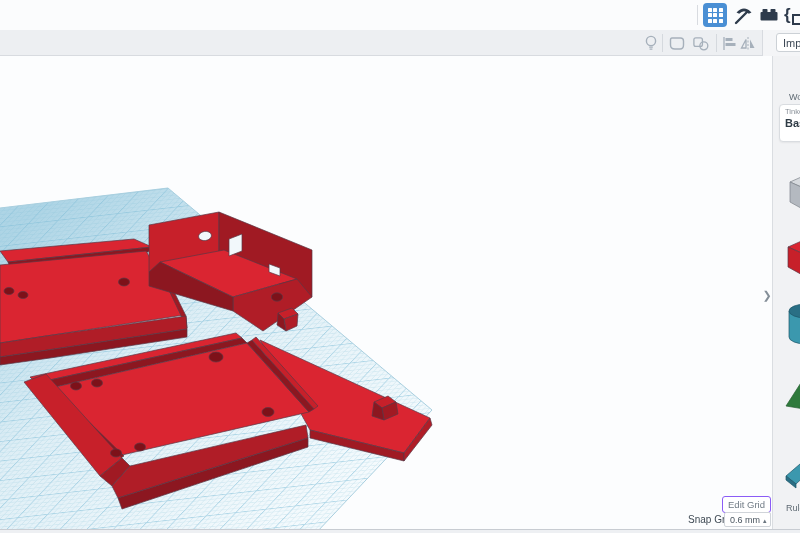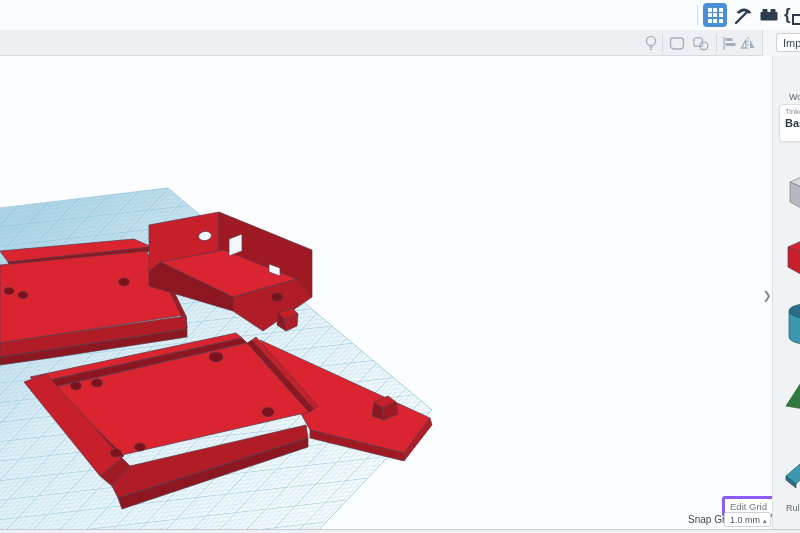--- a/index.html
+++ b/index.html
@@ -18,21 +18,21 @@
   
   .actionbar{left:0;top:30px;width:800px;height:26px;background:var(--bar_bg,#edeff2);
              border-bottom:1px solid var(--border,#d8dbe0);box-sizing:border-box;}
   .actionbar .vsep{top:4px;width:1px;height:18px;background:#d5d9de;}
   .tool{top:4px;width:18px;height:18px;display:flex;align-items:center;justify-content:center;}
   .panelseg{left:762px;top:0;width:38px;height:26px;background:#f4f5f7;border-left:1px solid var(--border,#d8dbe0);}
   .importbtn{left:776px;top:33px;width:60px;height:19px;background:#fff;border:1px solid #ccd1d6;border-radius:3px;
              font-size:11px;color:var(--text_dark,#3b4754);line-height:19px;padding-left:6px;box-sizing:border-box;}
   
   .canvas{left:0;top:56px;width:800px;height:473px;background:var(--canvas_bg,#fcfdfe);}
-  .editgrid{left:722px;top:496px;width:47px;height:15px;background:#fff;border:3px solid #8b5cf6;border-radius:3px;
+  .editgrid{left:722px;top:496px;width:47px;height:15px;background:#fff;border:1px solid #8b5cf6;border-radius:3px;
             font-size:9.5px;color:#707b85;text-align:center;line-height:15px;}
   .snaplabel{left:688px;top:514px;font-size:10px;color:#3f4a54;}
   .snapdd{left:724px;top:512px;width:47px;height:15px;background:#fff;border:1px solid #d0d4d9;border-radius:2px;
           font-size:9px;color:#4a555f;line-height:15px;padding-left:5px;box-sizing:border-box;}
   .snapdd .arrow{font-size:7px;color:#6b7680;margin-left:3px;}
   .chevtab{left:760px;top:283px;width:14px;height:24px;color:#848e98;font-size:11px;line-height:24px;text-align:center;}
   .bottomstrip{left:0;top:529px;width:800px;height:4px;background:#eef0f3;border-top:1px solid #c8ccd2;box-sizing:border-box;}
   
   .panel{left:772px;top:56px;width:28px;height:473px;background:var(--panel_bg,#f1f2f4);
          border-left:1px solid #dadde1;box-sizing:border-box;}
@@ -199,21 +199,21 @@
     <ellipse cx="268" cy="412" rx="6" ry="4.5" style="fill:var(--red_hole,#7d1119)"></ellipse>
     <ellipse cx="116" cy="453" rx="5.5" ry="4" style="fill:var(--red_hole,#7d1119)"></ellipse>
     <ellipse cx="140" cy="447" rx="5.5" ry="4" style="fill:var(--red_hole,#7d1119)"></ellipse>
   </g>
 </svg>
 
   
   <div class="abs editgrid" style="top:440px;left:722px;top:440px;">Edit Grid</div>
   <span class="abs snaplabel" style="left:688px;top:458px;">Snap Grid</span>
   <div class="abs snapdd" style="left:724px;top:456px;">
-    <span>1.0 mm</span><span class="arrow">▴</span>
+    <span>0.6 mm</span><span class="arrow">▴</span>
   </div>
   <div class="abs chevtab" style="left:760px;top:227px;">❯</div>
 </div>
 
 <div class="abs panel"></div>
 <span class="abs wplabel">Workplane</span>
 <div class="abs ddcard"></div>
 <span class="abs ddbrand">Tinkercad</span>
 <span class="abs ddcat">Basic Shapes</span>
 

